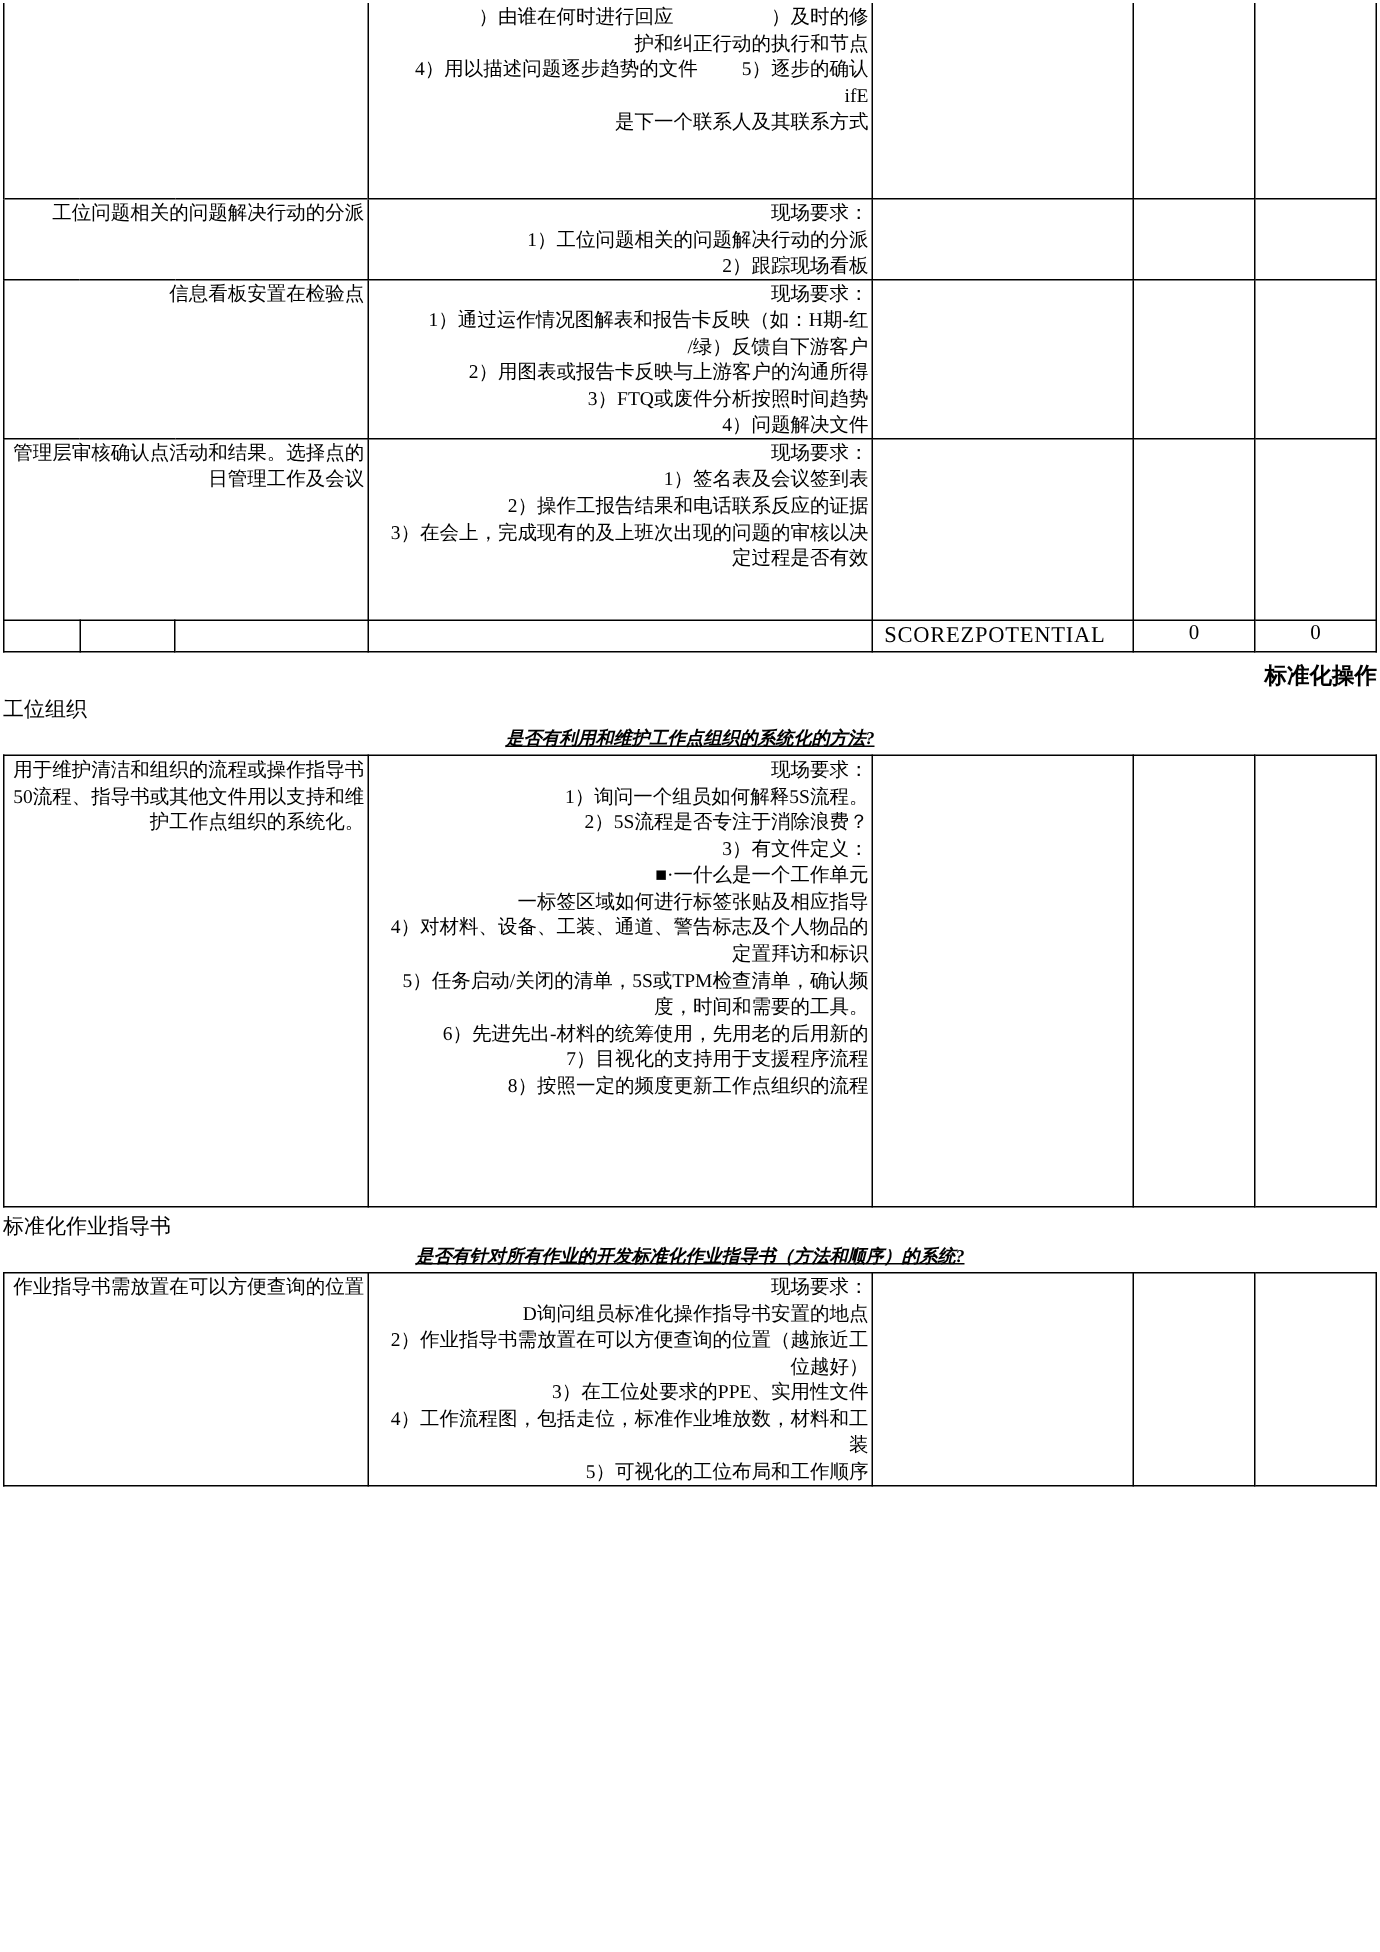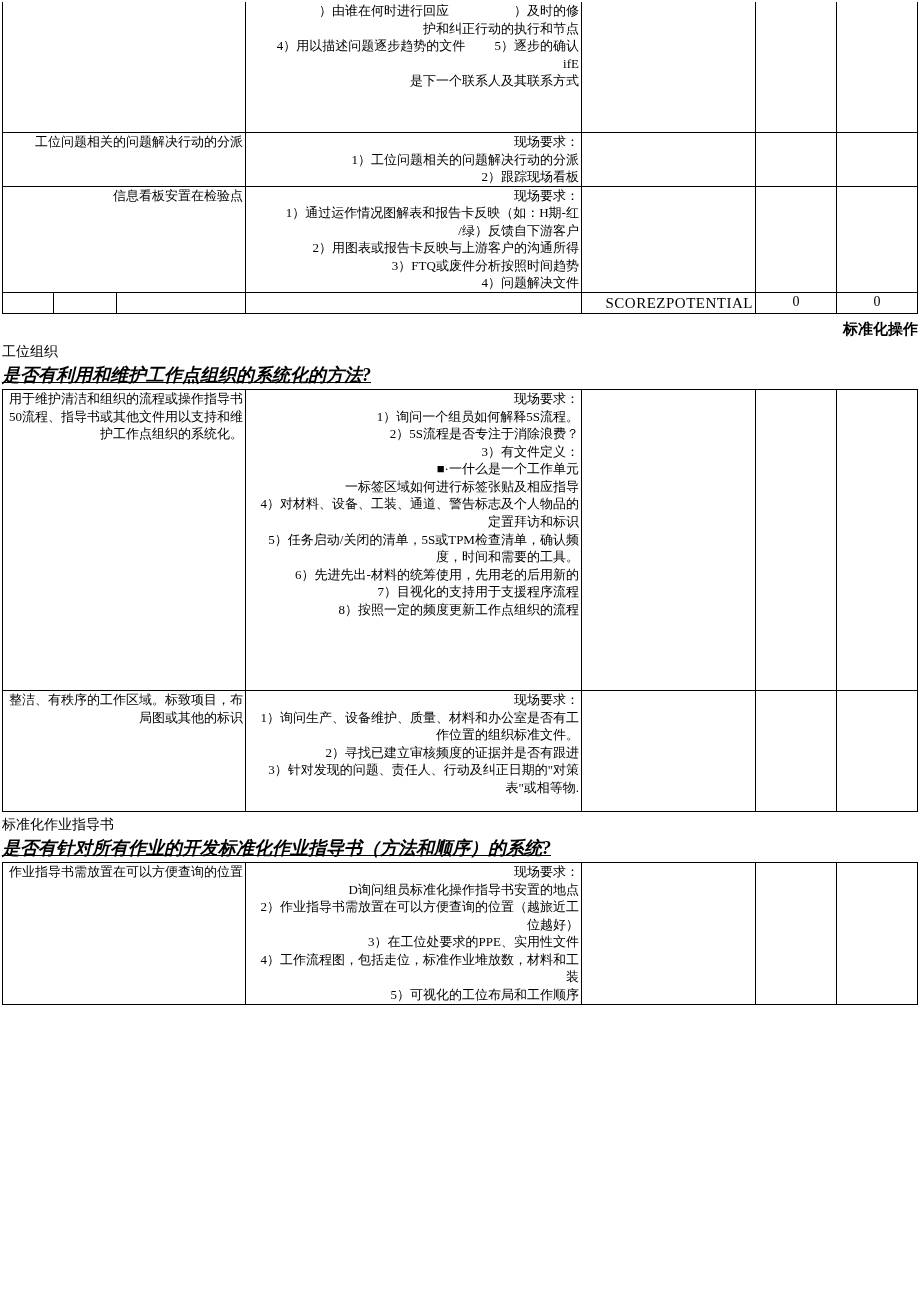--- a/index.html
+++ b/index.html
@@ -38,27 +38,28 @@
   }
   .sub-heading {
     font-weight: normal;
     font-size: 14px;
     margin: 4px 0 2px 0;
   }
   .question {
     font-style: italic;
     text-decoration: underline;
     font-weight: bold;
-    font-size: 18px;
+    font-size: 12px;
     margin: 2px 0 2px 0;
+    text-align: center;
   }
   .score-label {
     font-variant: small-caps;
     text-align: right;
-    padding-right: 2px;
+    padding-right: 18px;
     font-family: "Times New Roman", serif;
     font-size: 15px;
     letter-spacing: 0.5px;
   }
   .num-cell {
     text-align: center;
     font-family: "Times New Roman", serif;
     font-size: 14px;
   }
 </style>
@@ -105,20 +106,30 @@
 1）通过运作情况图解表和报告卡反映（如：H期-红
 /绿）反馈自下游客户
 2）用图表或报告卡反映与上游客户的沟通所得
 3）FTQ或废件分析按照时间趋势
 4）问题解决文件</td>
     <td></td>
     <td></td>
     <td></td>
   </tr>
 
+  <tr>
+    <td colspan="3" style="height:120px">管理层审核确认点活动和结果。选择点的日管理工作及会议</td>
+    <td class="pre">现场要求：
+1）签名表及会议签到表
+2）操作工报告结果和电话联系反应的证据
+3）在会上，完成现有的及上班次出现的问题的审核以决定过程是否有效</td>
+    <td></td>
+    <td></td>
+    <td></td>
+  </tr>
 
   <tr>
     <td></td>
     <td></td>
     <td></td>
     <td></td>
     <td class="score-label">SCOREZPOTENTIAL</td>
     <td class="num-cell">0</td>
     <td class="num-cell">0</td>
   </tr>
@@ -148,30 +159,20 @@
 一标签区域如何进行标签张贴及相应指导
 4）对材料、设备、工装、通道、警告标志及个人物品的定置拜访和标识
 5）任务启动/关闭的清单，5S或TPM检查清单，确认频度，时间和需要的工具。
 6）先进先出-材料的统筹使用，先用老的后用新的
 7）目视化的支持用于支援程序流程
 8）按照一定的频度更新工作点组织的流程</td>
     <td></td>
     <td></td>
     <td></td>
   </tr>
-  <tr>
-    <td style="height:120px">整洁、有秩序的工作区域。标致项目，布局图或其他的标识</td>
-    <td class="pre">现场要求：
-1）询问生产、设备维护、质量、材料和办公室是否有工作位置的组织标准文件。
-2）寻找已建立审核频度的证据并是否有跟进
-3）针对发现的问题、责任人、行动及纠正日期的"对策表"或相等物.</td>
-    <td></td>
-    <td></td>
-    <td></td>
-  </tr>
 </tbody>
   </table>
 
 <div class="sub-heading">标准化作业指导书</div>
 <div class="question">是否有针对所有作业的开发标准化作业指导书（方法和顺序）的系统?</div>
 
 <table>
   <colgroup>
     <col style="width:240px">
     <col style="width:332px">

